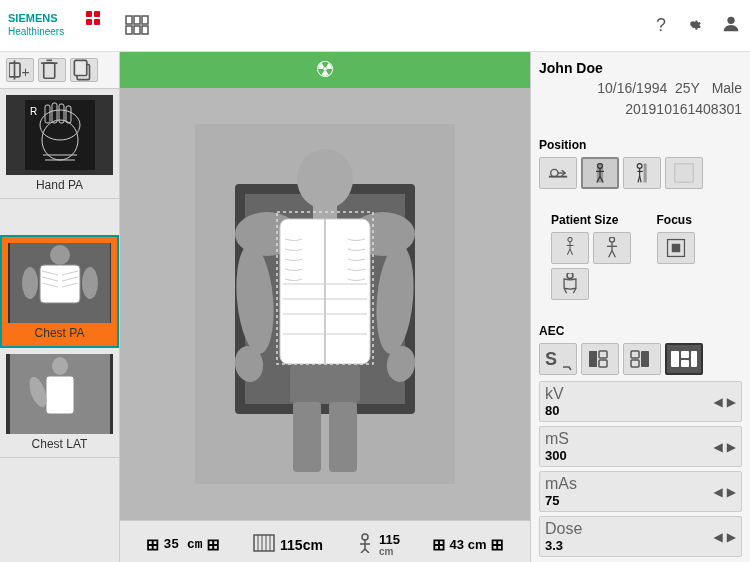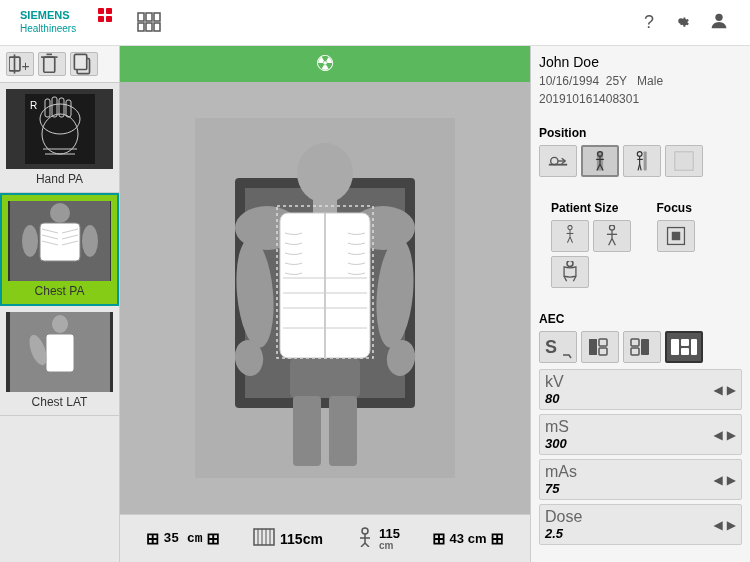--- a/index.html
+++ b/index.html
@@ -1,41 +1,41 @@
 <!DOCTYPE html>
 <html><head>
   <meta charset="utf-8">
   <style>
     * { box-sizing: border-box; margin: 0; padding: 0; }
     body { font-family: Arial, sans-serif; background: #f0f0f0; width: 750px; height: 562px; overflow: hidden; font-size: 12px; }
 
     
     #header {
       display: flex; align-items: center; justify-content: space-between;
-      background: #fff; padding: 6px 20px; height: 46px; border-bottom: 1px solid #ddd; text-align: center;
+      background: #fff; padding: 6px 8px; height: 52px; border-bottom: 1px solid #ddd; text-align: center;
     }
     #logo-area { display: flex; align-items: center; gap: 6px; }
     #header-icons { display: flex; gap: 16px; align-items: center; }
     #header-icons svg { width: 22px; height: 22px; }
 
     
     #body { display: flex; height: 516px; }
 
     
     #study-panel {
       width: 120px; background: #e8e8e8; border-right: 1px solid #ccc;
       display: flex; flex-direction: column;
     }
     #study-toolbar {
       display: flex; align-items: center; gap: 4px; padding: 6px; background: #f5f5f5; border-bottom: 1px solid #ccc;
     }
     .study-item {
       padding: 6px; cursor: pointer; border-bottom: 1px solid #ccc; background: #e8e8e8;
     }
-    .study-item.selected { border: 2px solid #009999; background: #84cc16; }
+    .study-item.selected { border: 2px solid #009999; background: #f97316; margin-top: 36px; }
     .study-thumb {
       width: 100%; height: 80px; background: #333; display: flex; align-items: center; justify-content: center; position: relative; overflow: hidden;
     }
     .study-label { text-align: center; font-size: 12px; margin-top: 3px; color: #333; }
 
     
     #viewer {
       flex: 1; display: flex; flex-direction: column; background: #d0d0d0;
     }
     #viewer-top {
@@ -47,22 +47,22 @@
     #bottom-bar {
       height: 48px; background: #e8e8e8; border-top: 1px solid #ccc;
       display: flex; align-items: center; justify-content: space-around; padding: 0 10px;
     }
     .bottom-measure { display: flex; align-items: center; gap: 4px; font-size: 13px; font-weight: bold; }
 
     
     #right-panel {
       width: 220px; background: #f5f5f5; border-left: 1px solid #ccc; padding: 8px; overflow-y: auto;
     }
-    #patient-name { font-weight: normal; font-size: 14px; margin-bottom: 2px; }
-    #patient-info { font-size: 12px; color: #555; margin-bottom: 16px; line-height: 1.5; }
+    #patient-name { font-weight: bold; font-size: 14px; margin-bottom: 2px; }
+    #patient-info { font-size: 14px; color: #555; margin-bottom: 16px; line-height: 1.5; text-align: right; }
 
     .section-label { font-weight: bold; font-size: 12px; margin-bottom: 5px; margin-top: 18px; }
 
     .icon-row { display: flex; gap: 4px; margin-bottom: 6px; flex-wrap: wrap; }
     .icon-btn {
       width: 38px; height: 32px; background: #e0e0e0; border: 1px solid #bbb;
       display: flex; align-items: center; justify-content: center; cursor: pointer; border-radius: 2px;
     }
     .icon-btn.selected { background: #ccc; border: 2px solid #888; }
     .icon-btn svg { width: 22px; height: 22px; }
@@ -77,21 +77,21 @@
       display: flex; align-items: center; justify-content: center; cursor: pointer; border-radius: 2px;
     }
     .aec-btn.selected { background: #555; border: 2px solid #333; }
 
     
     .param-row {
       display: flex; align-items: center; justify-content: space-between;
       background: #e8e8e8; border: 1px solid #ccc; margin-bottom: 4px; padding: 3px 5px; border-radius: 2px;
     }
     .param-label { font-size: 16px; color: #666; }
-    .param-value { font-size: 13px; font-weight: bold; font-style: italic; }
+    .param-value { font-size: 13px; font-weight: bold; }
     .param-arrows { display: flex; gap: 4px; }
     .arr-btn { cursor: pointer; color: #555; font-size: 12px; }
 
     
     #body-svg { width: 260px; height: 360px; }
   </style>
 </head>
 <body>
 
 <div id="header">
@@ -485,21 +485,21 @@
           <div class="param-value">75</div>
         </div>
         <div class="param-arrows">
           <span class="arr-btn">◀</span>
           <span class="arr-btn">▶</span>
         </div>
       </div>
       <div class="param-row">
         <div>
           <div class="param-label">Dose</div>
-          <div class="param-value">2.5</div>
+          <div class="param-value">3.3</div>
         </div>
         <div class="param-arrows">
           <span class="arr-btn">◀</span>
           <span class="arr-btn">▶</span>
         </div>
       </div>
     </div>
   </div>
 
 </div>

